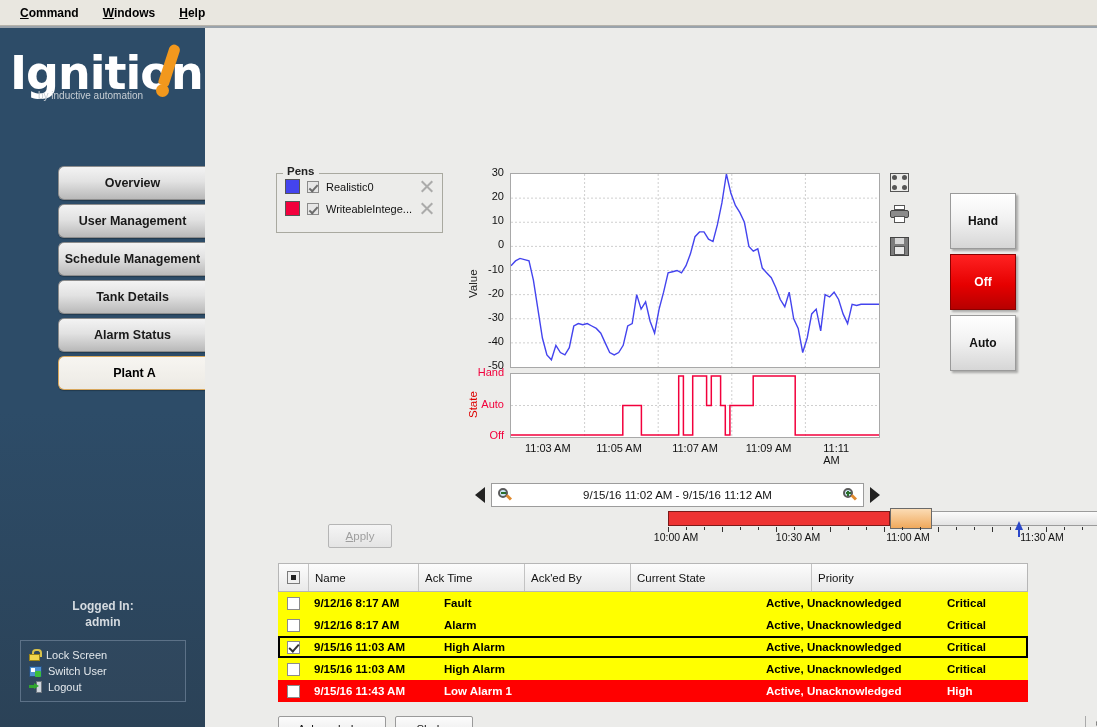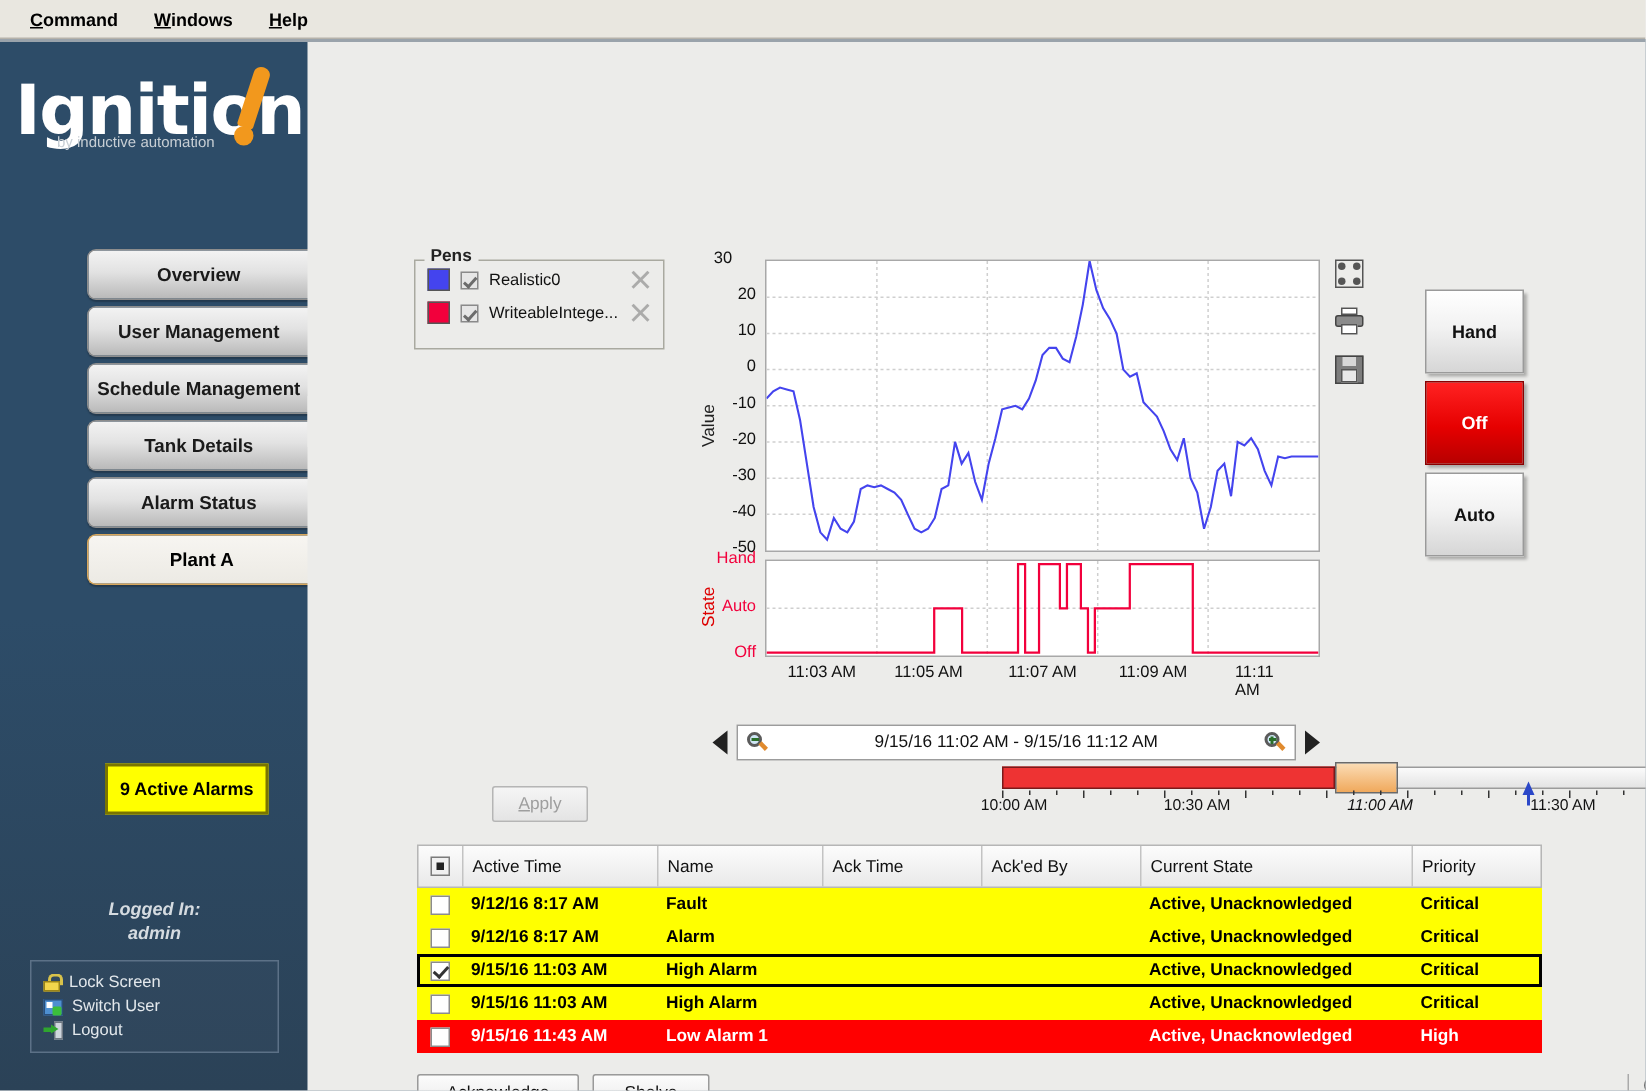--- a/index.html
+++ b/index.html
@@ -81,21 +81,21 @@
     width:105px; height:30px;
     background:#ffff00; border:2px solid #7a7500;
     display:flex; align-items:center; justify-content:center;
     font-size:12px; font-weight:bold; color:#000; cursor:pointer;
   }
   
   #loginbottom {
     position:absolute; left:20px; top:570px; width:166px;
     text-align:center; color:#d5dbe0;
   }
-  #loginbottom .lbl { font-size:12px; font-weight:bold; line-height:16px;font-style:italic; }
+  #loginbottom .lbl { font-size:12px; font-weight:bold; line-height:16px; }
   #loginbox {
     margin-top:10px; border:1px solid #5c7187;
     padding:6px 8px; text-align:left;
     background:rgba(255,255,255,.02);
   }
   .loginrow {
     display:flex; align-items:center; gap:6px;
     font-size:11px; color:#e3e8ec; padding:2px 0; cursor:pointer;
   }
   
@@ -345,23 +345,20 @@
           <span>Tank Details</span>
         </div>
       <div class="navbtn">
           <span>Alarm Status</span>
         </div>
       <div class="navbtn active">
           <span>Plant A</span>
         </div>
     </div>
 
-    <div id="alarmbadge">
-      <span>9 Active Alarms</span>
-    </div>
 
     <div id="loginbottom">
       <div class="lbl">Logged In:</div>
       <div class="lbl">admin</div>
       <div id="loginbox">
         <div class="loginrow">
           <span class="ic ic-lock">
               <span class="shackle"></span>
               <span class="body"></span>
             </span>
@@ -424,21 +421,21 @@
         <span class="pencheck"></span>
         <span class="penlabel">WriteableIntege...</span>
         <span class="pendel"></span>
       </div>
     </div>
 
     <div id="chartwrap">
       <div class="axis-title" style="left:12px; top:130px;">Value</div>
       <div class="axis-title" style="left:12px; top:250px; color:#d00;">State</div>
       <div id="yticks">
-          <div class="tick" style="left: 5px; width: 44px; top: -2px; text-align: center;">30</div>
+          <div class="tick" style="left: 5px; width: 44px; top: -2px;">30</div>
           <div class="tick" style="left: 5px; width: 44px; top: 22.125px;">20</div>
           <div class="tick" style="left: 5px; width: 44px; top: 46.25px;">10</div>
           <div class="tick" style="left: 5px; width: 44px; top: 70.375px;">0</div>
           <div class="tick" style="left: 5px; width: 44px; top: 94.5px;">-10</div>
           <div class="tick" style="left: 5px; width: 44px; top: 118.625px;">-20</div>
           <div class="tick" style="left: 5px; width: 44px; top: 142.75px;">-30</div>
           <div class="tick" style="left: 5px; width: 44px; top: 166.875px;">-40</div>
           <div class="tick" style="left: 5px; width: 44px; top: 191px;">-50</div>
         </div>
       <div id="plot1">
@@ -557,35 +554,34 @@
         <div class="tlmark" style="left: 288px; height: 3px;"></div>
         <div class="tlmark" style="left: 306px; height: 3px;"></div>
         <div class="tlmark" style="left: 324px; height: 5px;"></div>
         <div class="tlmark" style="left: 342px; height: 3px;"></div>
         <div class="tlmark" style="left: 360px; height: 3px;"></div>
         <div class="tlmark" style="left: 378px; height: 5px;"></div>
         <div class="tlmark" style="left: 396px; height: 3px;"></div>
         <div class="tlmark" style="left: 414px; height: 3px;"></div>
         <div class="tllab" style="left: 8px;">10:00 AM</div>
         <div class="tllab" style="left: 130px;">10:30 AM</div>
-        <div class="tllab" style="left: 252px; font-style: italic;">11:00 AM</div>
+        <div class="tllab" style="left: 240px;">11:00 AM</div>
         <div class="tllab" style="left: 374px;">11:30 AM</div>
       </div>
 
     <div id="applybtn">
       <span class="mn">A</span>
         <span>pply</span>
     </div>
 
     <div id="table">
       <div id="thead">
         <div class="th cb-col">
             <span class="hdrcb"></span>
           </div>
-        <div class="th" style="width:130px">Active Time</div>
         <div class="th" style="width:110px">Name</div>
         <div class="th" style="width:106px">Ack Time</div>
         <div class="th" style="width:106px">Ack'ed By</div>
         <div class="th" style="width:181px">Current State</div>
         <div class="th" style="width:85px">Priority</div>
       </div>
       <div id="tbody">
           <div class="trow yellow">
             <div class="td cb-col" style="width: 30px; justify-content: center; padding-left: 0px;">
               <span class="rowcb"></span>

